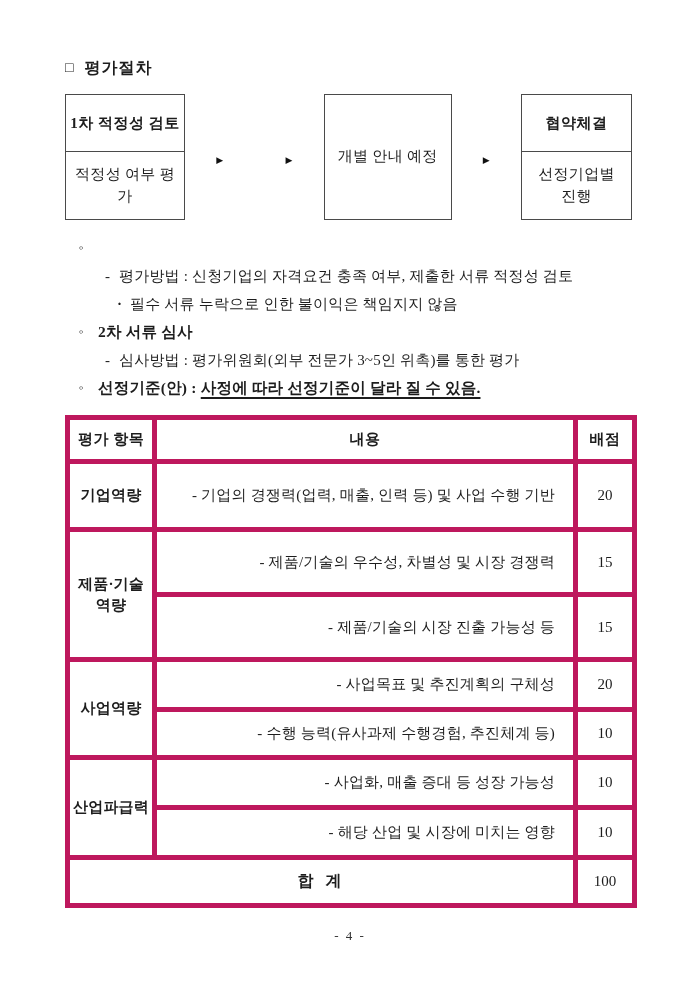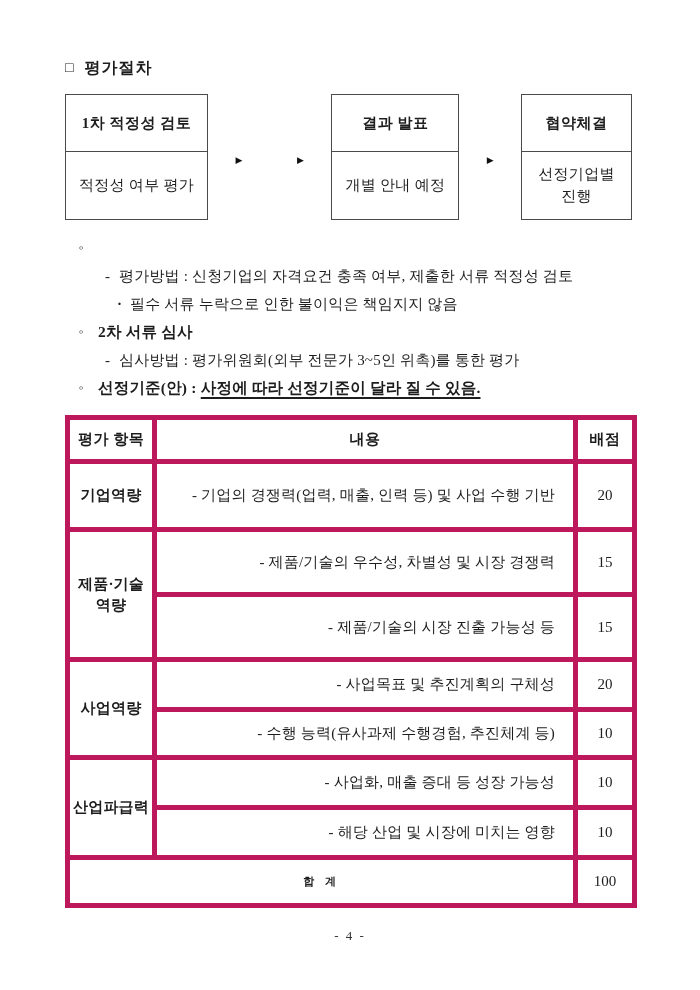--- a/index.html
+++ b/index.html
@@ -25,21 +25,21 @@
   
   .flowchart {
     margin-top: 15px;
     display: flex; align-items: stretch;
     height: 126px;
   }
   .step {
     border: 1px solid #4a4a4a;
     display: flex; flex-direction: column;
   }
-  .step-w1 { width: 143px; }
+  .step-w1 { width: 120px; }
   .step-w2 { width: 150px; }
   .step-w3 { width: 128px; }
   .step-w4 { width: 111px; }
   .step-title {
     height: 57px; border-bottom: 1px solid #4a4a4a;
     display: flex; align-items: center; justify-content: center;
     font-weight: bold; font-size: 15px; letter-spacing: 0.5px;
   }
   .step-desc {
     flex: 1;
@@ -90,21 +90,21 @@
   tr.rh-50 { height: 50px; }
   tr.rh-48 { height: 48px; }
   th.hd { font-weight: bold; text-align: center; letter-spacing: 0.5px; }
   td.cat {
     font-weight: bold; text-align: center;
     line-height: 1.35; padding: 0 2px;
     letter-spacing: 0.2px;
   }
   td.cont { text-align: right; padding-left: 13px; padding-right: 18px; letter-spacing: 0.2px; line-height: 1.4; }
   td.score { text-align: center; }
-  td.total-label { font-weight: bold; text-align: center; letter-spacing: 4px; font-size: 11px; }
+  td.total-label { font-weight: bold; text-align: center; letter-spacing: 4px; font-size: 16px; }
   
   .footer {
     position: absolute;
     top: 928px; left: 0; right: 0;
     text-align: center;
     font-size: 13px; color: #333;
     letter-spacing: 2px;
   }
 </style>
 </head>
@@ -118,21 +118,20 @@
   </div>
 
   <div class="flowchart">
     <div class="step step-w1">
       <div class="step-title">1차 적정성 검토</div>
       <div class="step-desc">적정성 여부 평가</div>
     </div>
     <div class="fc-arrow">▶</div>
     <div class="fc-arrow">▶</div>
     <div class="step step-w3">
-      <div class="step-title">결과 발표</div>
       <div class="step-desc">개별 안내 예정</div>
     </div>
     <div class="fc-arrow">▶</div>
     <div class="step step-w4">
       <div class="step-title">협약체결</div>
       <div class="step-desc">선정기업별 진행</div>
     </div>
   </div>
 
   <div class="notes">

